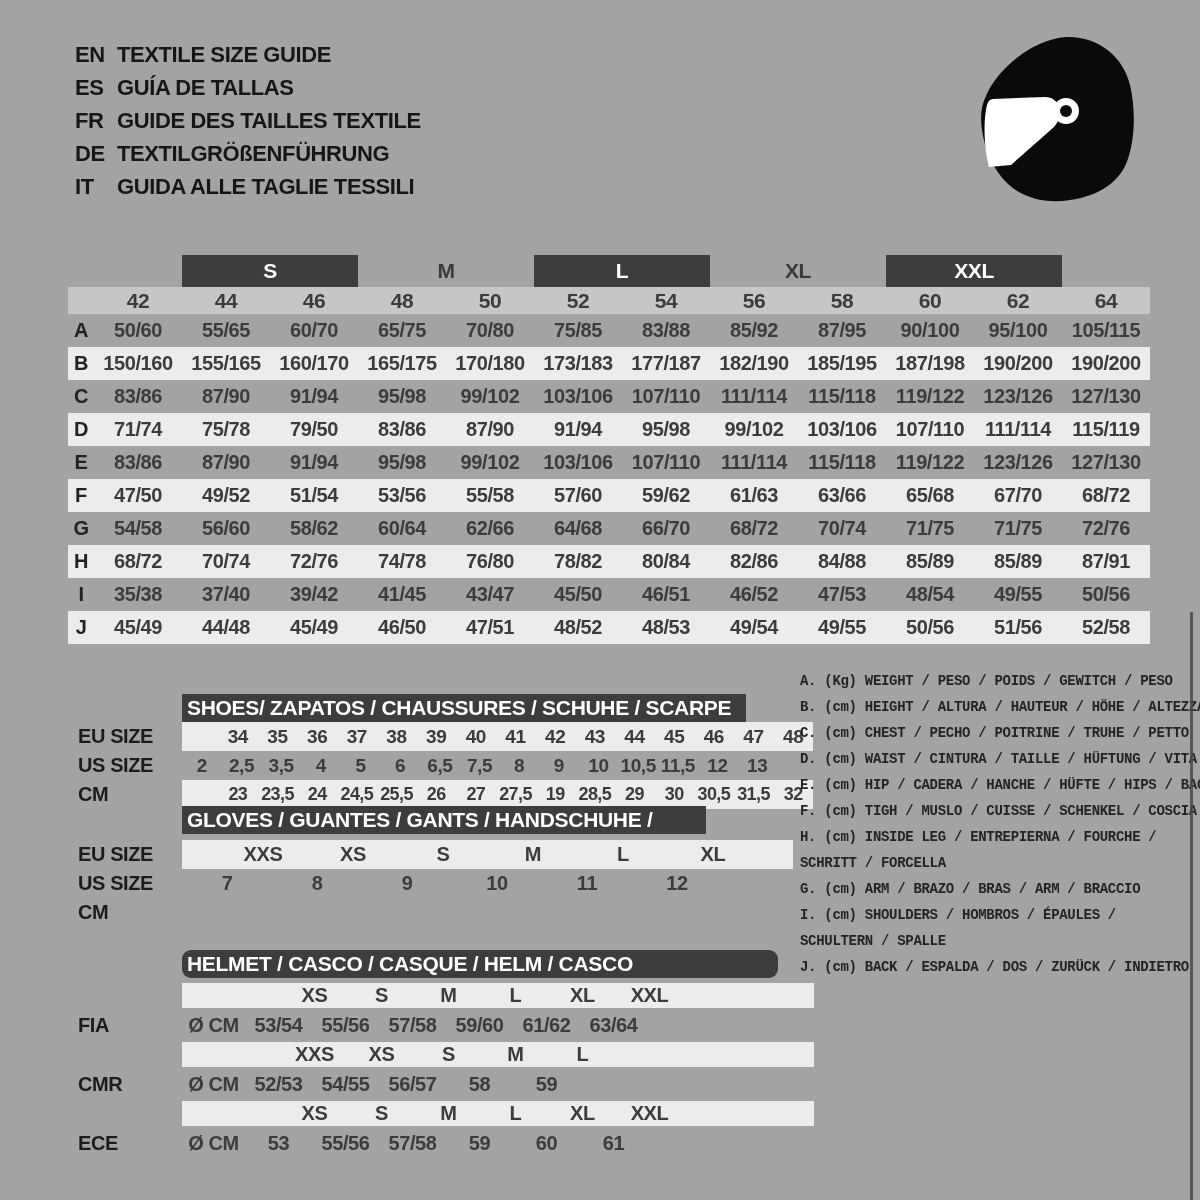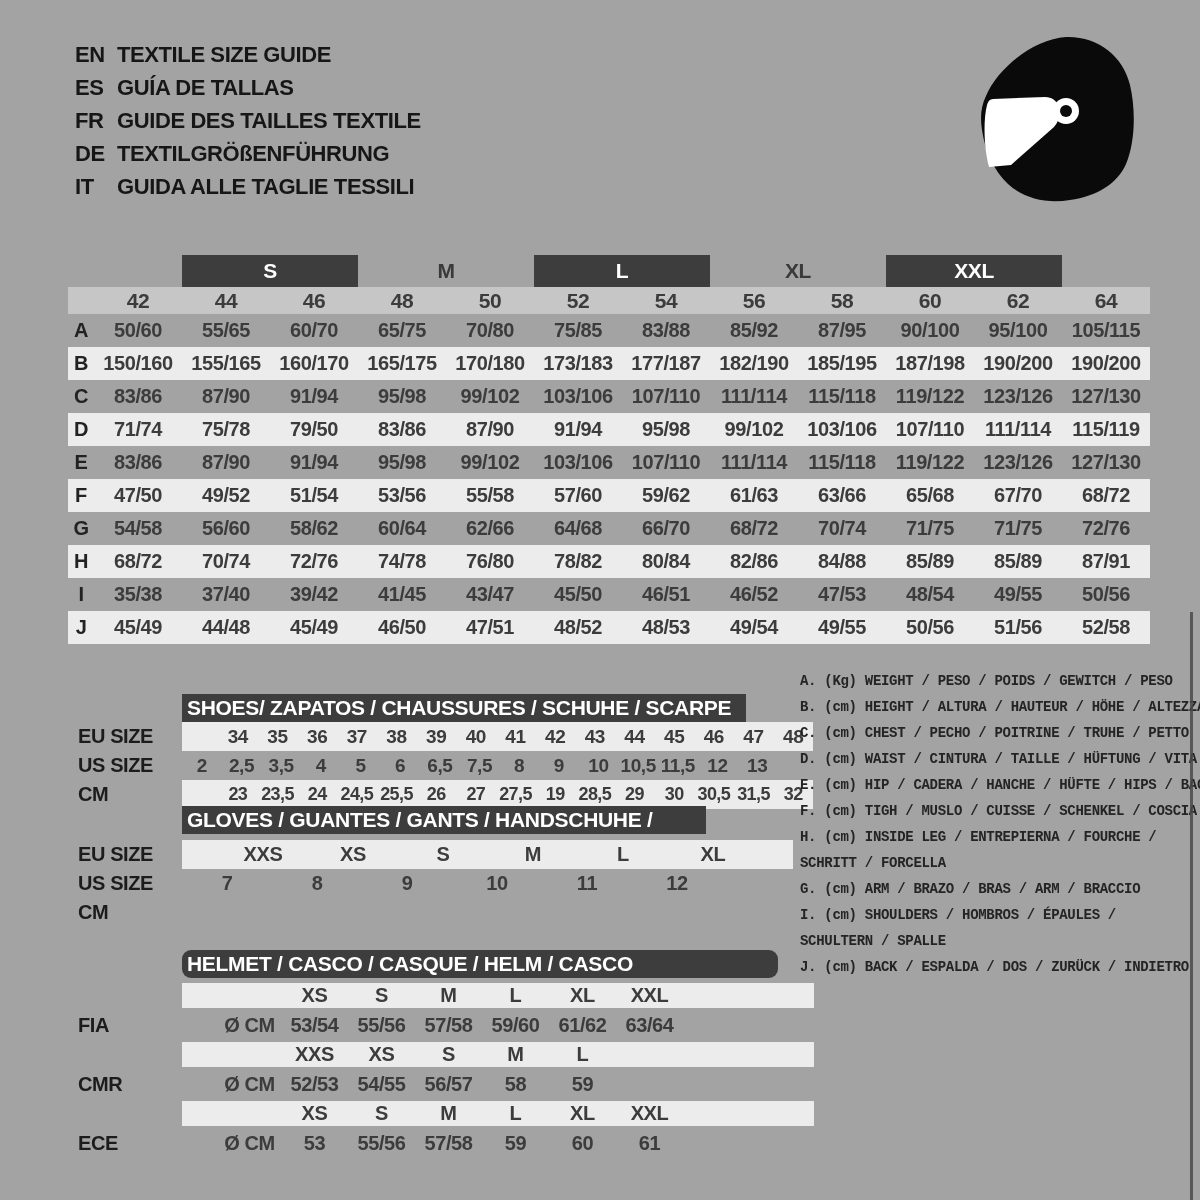--- a/index.html
+++ b/index.html
@@ -49,21 +49,21 @@
   .band.stripe{background:#ececec;padding-left:36px;}
   .cell{text-align:center;font-size:19px;color:#3c3c3c;white-space:nowrap;}
   .shoes-row{height:29px;}
   .shoes-cols{width:595px;grid-template-columns:repeat(15,1fr);}
   .shoes-cols .cell{font-size:19px;}
   .cm-small .cell{font-size:18px;letter-spacing:-0.6px;}
   .gloves-row{height:29px;}
   .gloves-cols{width:575px;grid-template-columns:repeat(6,90px) 1fr;}
   .gloves-cols .cell{font-size:20px;}
   .helmet-sizes-row{height:25px;}
-  .helmet-values-row{height:34px;gap:36px;}
+  .helmet-values-row{height:34px;}
   .helmet-cols{width:596px;grid-template-columns:63px repeat(6,67px) 1fr;}
   .helmet-cols .cell{font-size:20px;}
 
   
   .legend{position:absolute;left:800px;top:668px;width:400px;color:#242424;}
   .legend-line{font-size:14px;line-height:26px;letter-spacing:-0.3px;white-space:nowrap;font-family:Liberation Mono, monospace;}
 
   
   .edge-line{position:absolute;left:1190px;top:612px;width:3px;height:588px;
     background:#4a4a4a;opacity:.85;filter:blur(.4px);}

